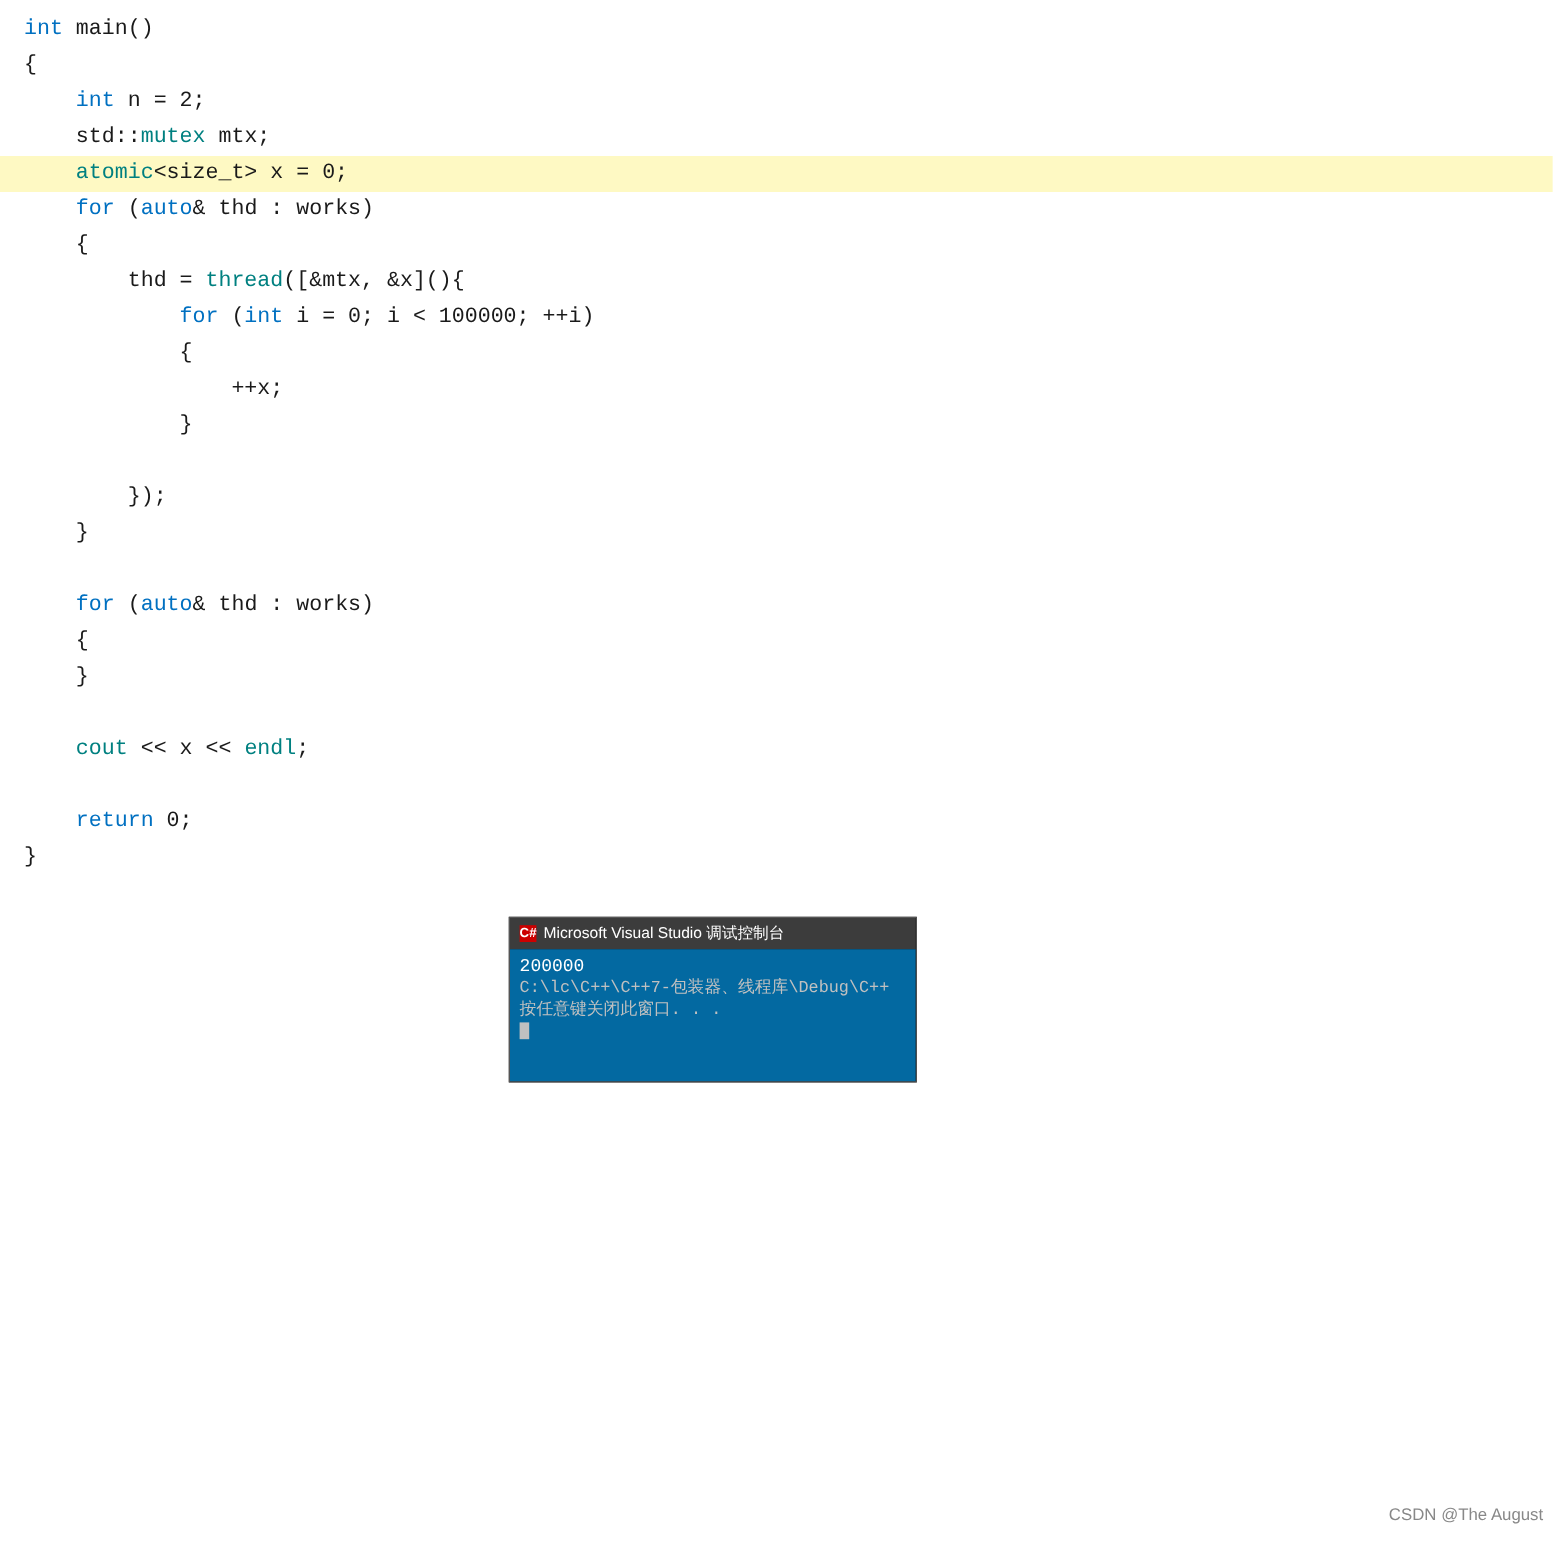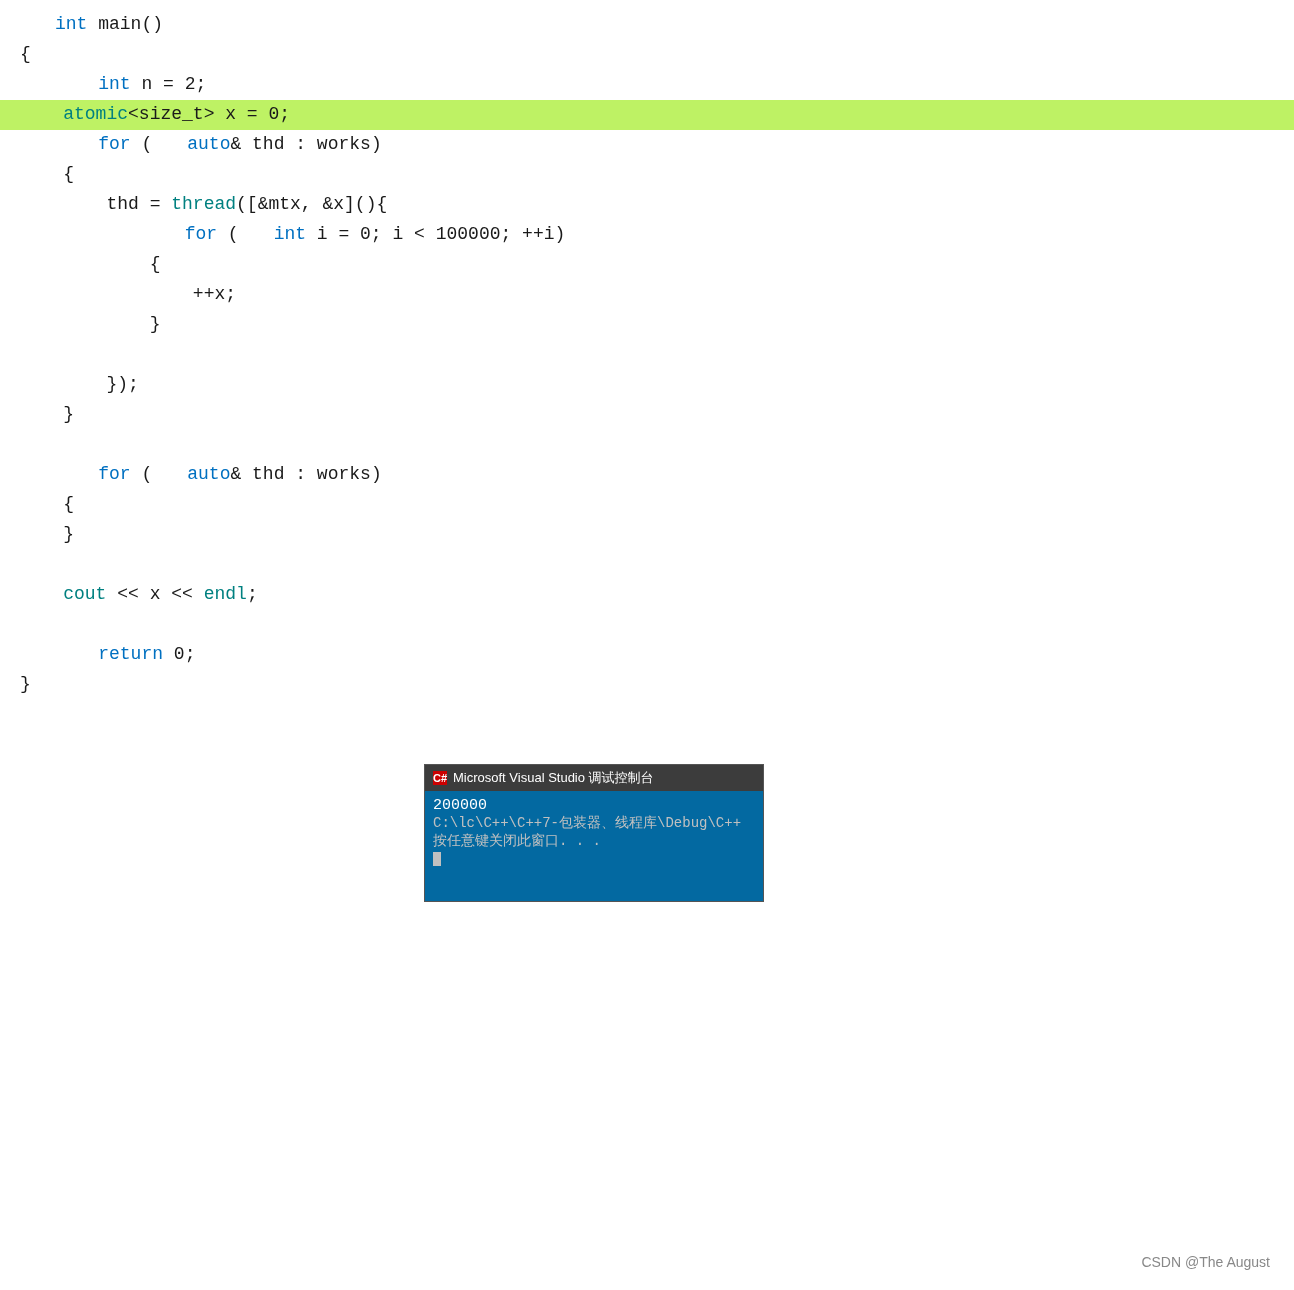--- a/index.html
+++ b/index.html
@@ -18,23 +18,23 @@
       background: #ffffff;
     }
     .code-line {
       display: flex;
       align-items: baseline;
       padding: 0 20px;
       min-height: 30px;
       white-space: pre;
     }
     .highlighted-line {
-      background: #bef264;
+      background: #fef9c3;
     }
-    .kw-blue { color: #0070c1; margin-left: 35px; }
+    .kw-blue { color: #0070c1; }
     .kw-purple { color: #8b44ac; }
     .kw-teal { color: #008080; }
     .text-black { color: #1a1a1a; }
 
     
     .terminal-overlay {
       position: absolute;
       top: 764px;
       left: 424px;
       width: 340px;
@@ -88,33 +88,34 @@
       vertical-align: text-bottom;
       animation: blink 1s step-end infinite;
     }
     @keyframes blink {
       50% { opacity: 0; }
     }
 
     .watermark {
       position: absolute;
       bottom: 20px;
-      right: 24px;
+      right: 8px;
       color: #888;
       font-family: Arial, sans-serif;
       font-size: 14px;
     }
   </style>
 </head>
 <body>
 
 <div class="code-area">
 <div class="code-line"><span style="white-space: pre;"><span></span><span class="kw-blue">int</span><span class="text-black"> main()</span></span></div>
     <div class="code-line"><span style="white-space: pre;"><span></span><span class="text-black">{</span></span></div>
     <div class="code-line"><span style="white-space: pre;"><span>    </span><span class="kw-blue">int</span><span class="text-black"> n = 2;</span></span></div>
+    <div class="code-line"><span style="white-space: pre;"><span>    </span><span class="text-black">std::</span><span class="kw-teal">mutex</span><span class="text-black"> mtx;</span></span></div>
     <div class="code-line highlighted-line"><span style="white-space: pre;"><span>    </span><span class="kw-teal">atomic</span><span class="text-black">&lt;size_t&gt; x = 0;</span></span></div>
     <div class="code-line"><span style="white-space: pre;"><span>    </span><span class="kw-blue">for</span><span class="text-black"> (</span><span class="kw-blue">auto</span><span class="text-black">&amp; thd : works)</span></span></div>
     <div class="code-line"><span style="white-space: pre;"><span>    </span><span class="text-black">{</span></span></div>
     <div class="code-line"><span style="white-space: pre;"><span>        </span><span class="text-black">thd = </span><span class="kw-teal">thread</span><span class="text-black">([&amp;mtx, &amp;x](){</span></span></div>
     <div class="code-line"><span style="white-space: pre;"><span>            </span><span class="kw-blue">for</span><span class="text-black"> (</span><span class="kw-blue">int</span><span class="text-black"> i = 0; i &lt; 100000; ++i)</span></span></div>
     <div class="code-line"><span style="white-space: pre;"><span>            </span><span class="text-black">{</span></span></div>
     <div class="code-line"><span style="white-space: pre;"><span>                </span><span class="text-black">++x;</span></span></div>
     <div class="code-line"><span style="white-space: pre;"><span>            </span><span class="text-black">}</span></span></div>
     <div class="code-line"><span style="white-space: pre;"><span>        </span></span></div>
     <div class="code-line"><span style="white-space: pre;"><span>        </span><span class="text-black">});</span></span></div>

